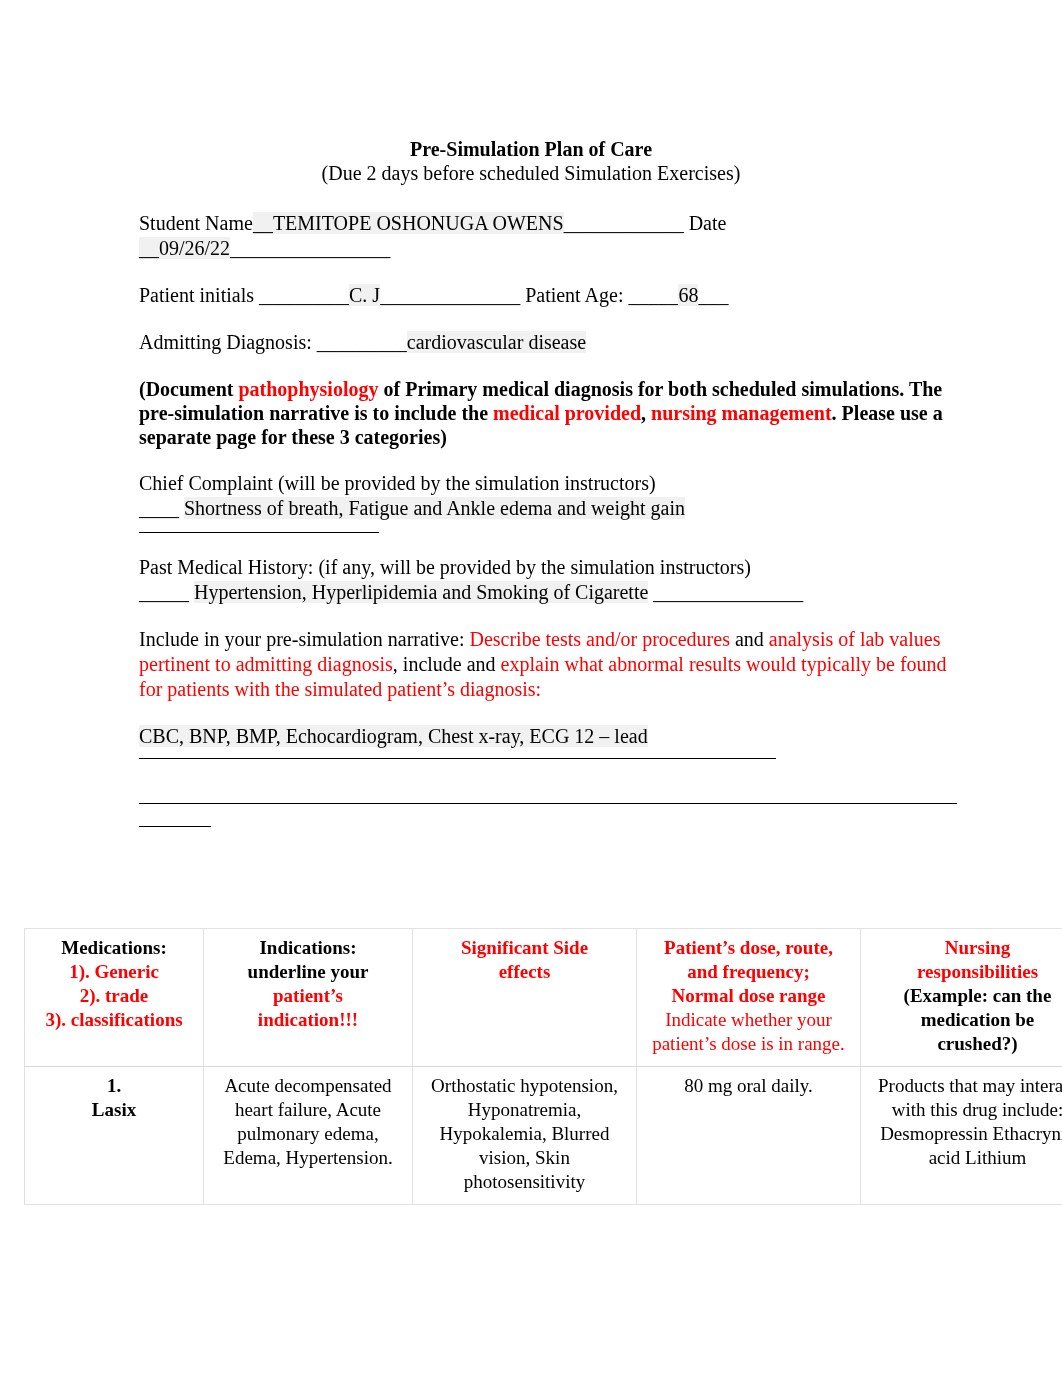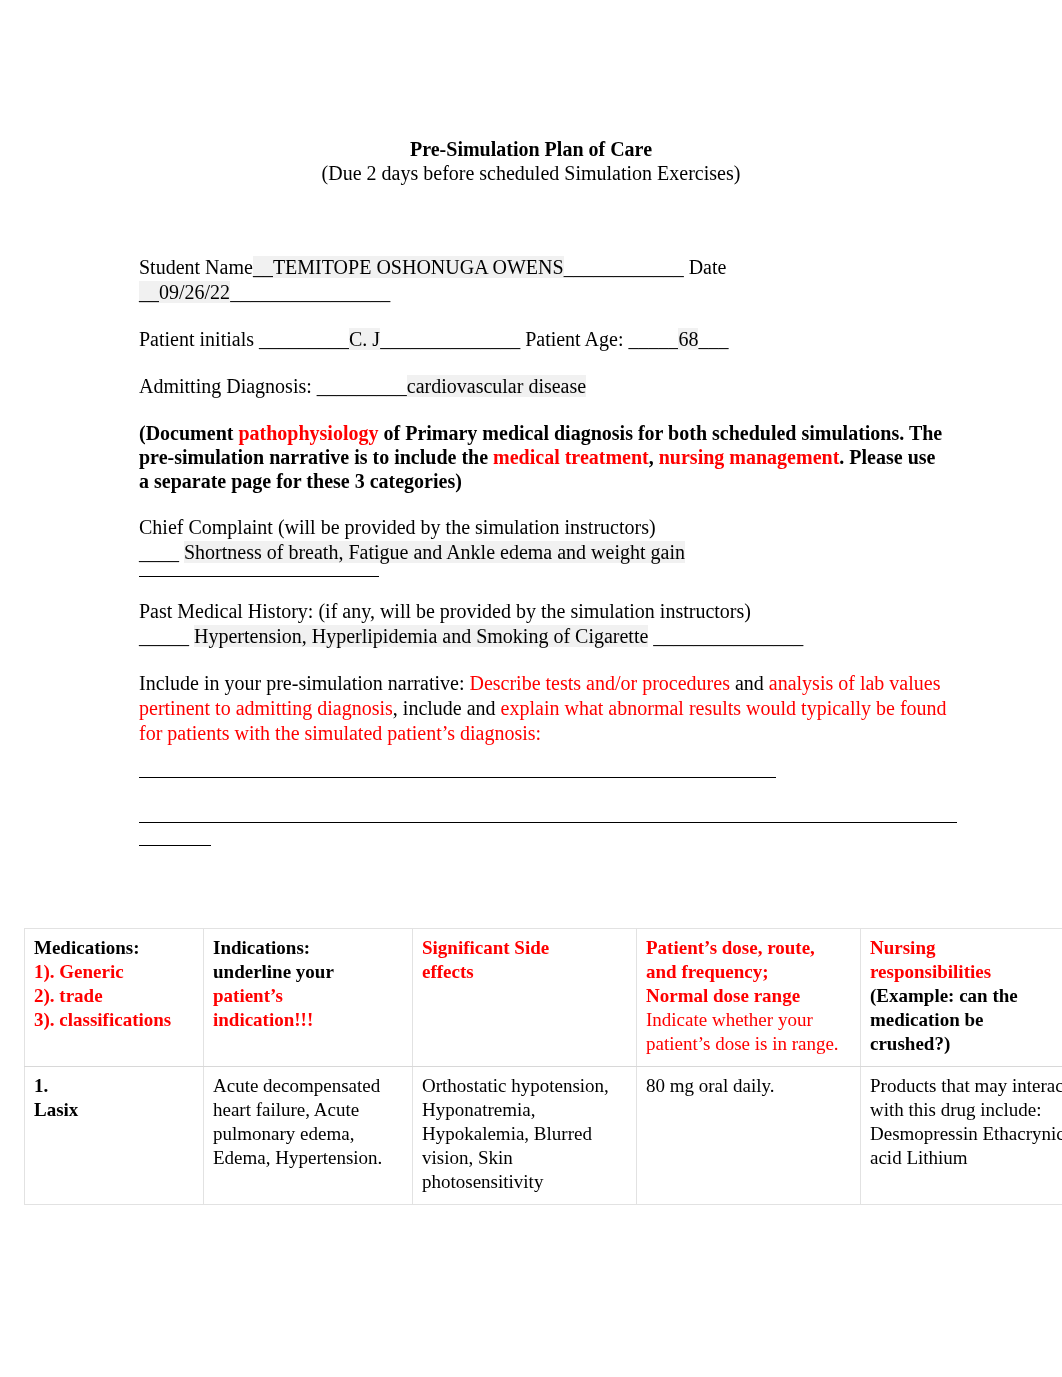--- a/index.html
+++ b/index.html
@@ -37,21 +37,20 @@
     line-height: 24px;
     margin: 0;
   }
 
   
   .body-block {
     margin-left: 127px;
     margin-right: 100px;
     font-size: 20px;
     line-height: 25px;
-    margin-top: 44px;
   }
   .para {
     margin: 0;
     padding: 0;
   }
   .gap-lg { height: 26px; }
   .gap-md { height: 22px; }
 
   .fill {
     background: #f1f1f1;
@@ -90,20 +89,21 @@
     border-collapse: collapse;
     table-layout: fixed;
     font-size: 19px;
     line-height: 24px;
   }
   .med-table td {
     vertical-align: top;
     padding: 7px 9px 10px 9px;
     border: 1px solid #e2e2e2;
     background: #ffffff;
+    text-align: center;
   }
   .med-table tr.header-row td {
     font-weight: bold;
     border-bottom: 1px solid #d8d8d8;
   }
   .med-table td.c1 { width: 160px; }
   .med-table td.c2 { width: 190px; }
   .med-table td.c3 { width: 205px; margin-top: 24px; }
   .med-table td.c4 { width: 205px; }
   .med-table td.c5 { width: 215px; }
@@ -129,39 +129,40 @@
     <div class="gap-md"></div>
 
     <p class="para"><span>Patient initials </span><span class="usc">_________</span><span class="fill">C. J</span><span class="usc">______________</span><span> Patient Age: </span><span class="usc">_____</span><span class="fill">68</span><span class="usc">___</span></p>
 
     <div class="gap-md"></div>
 
     <p class="para"><span>Admitting Diagnosis: </span><span class="usc">_________</span><span class="fill">cardiovascular disease</span></p>
 
     <div class="gap-md"></div>
 
-    <p class="para bold-block"><span>(Document </span><span class="red">pathophysiology</span><span> of Primary medical diagnosis for both scheduled simulations. The pre-simulation narrative is to include the </span><span class="red">medical treatment</span><span>, </span><span class="red">nursing management</span><span>. Please use a separate page for these 3 categories)</span></p>
+    <p class="para bold-block"><span>(Document </span><span class="red">pathophysiology</span><span> of Primary medical diagnosis for both scheduled simulations. The pre-simulation narrative is to include the </span><span class="red">medical provided</span><span>, </span><span class="red">nursing management</span><span>. Please use a separate page for these 3 categories)</span></p>
 
     <div class="gap-md"></div>
 
     <p class="para">Chief Complaint (will be provided by the simulation instructors)</p>
     <p class="para"><span class="usc">____ </span><span class="fill">Shortness of breath, Fatigue and Ankle edema and weight gain</span></p>
     <hr class="rule rule-a">
 
     <div class="gap-md"></div>
 
     <p class="para">Past Medical History: (if any, will be provided by the simulation instructors)</p>
     <p class="para"><span class="usc"> _____ </span><span class="fill">Hypertension, Hyperlipidemia and Smoking of Cigarette</span><span class="usc"> _______________</span></p>
 
     <div class="gap-md"></div>
 
     <p class="para narrative"><span>Include in your pre-simulation narrative: </span><span class="red">Describe tests and/or procedures</span><span> and </span><span class="red">analysis of lab values pertinent to admitting diagnosis</span><span>, include and </span><span class="red">explain what abnormal results would typically be found for patients with the simulated patient’s diagnosis:</span></p>
 
     <div class="gap-md"></div>
 
+    <p class="para"><span class="fill">CBC, BNP, BMP, Echocardiogram, Chest x-ray, ECG 12 – lead</span></p>
     <hr class="rule rule-b">
     <hr class="rule rule-c">
     <hr class="rule rule-d">
   </div>
 
   <table class="med-table">
     <tbody>
       <tr class="header-row">
         <td class="c1">
           <span class="hdr-line">Medications:</span>

